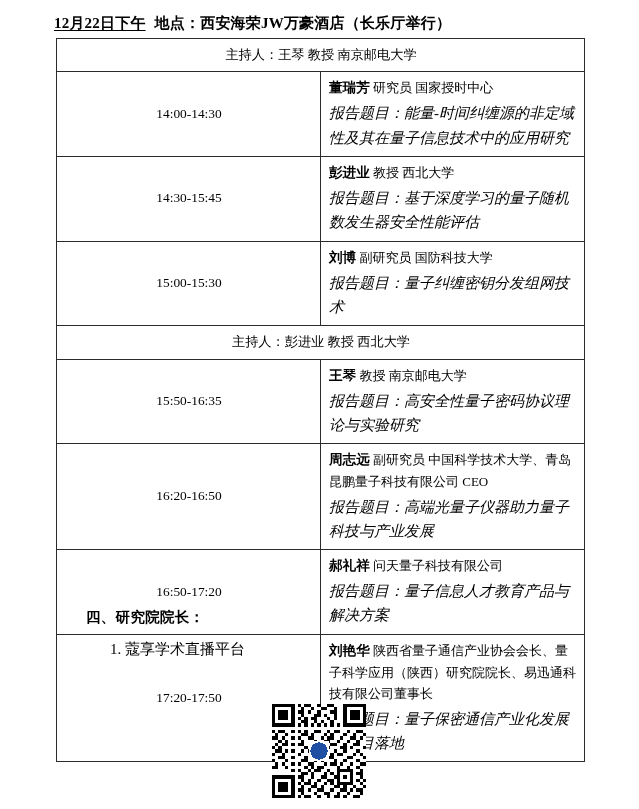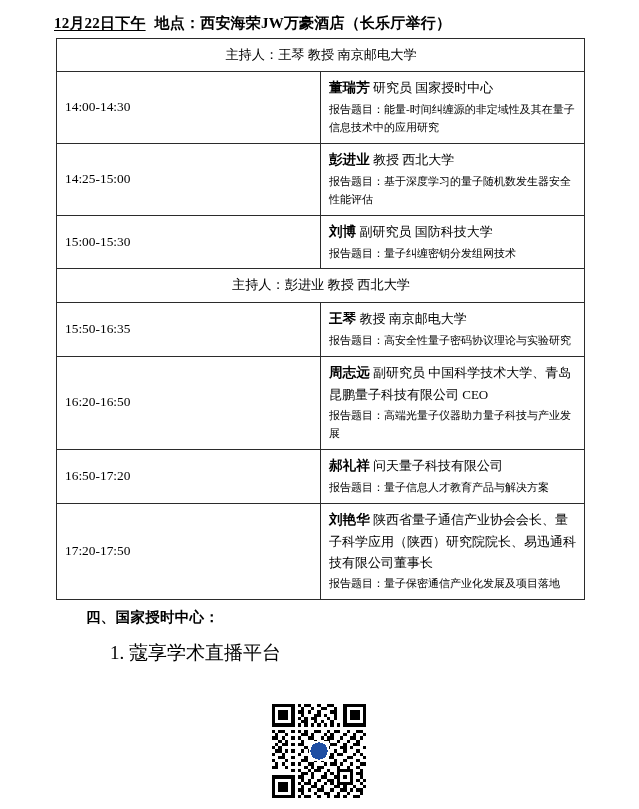--- a/index.html
+++ b/index.html
@@ -50,41 +50,42 @@
     font-size: 13.2px;
   }
   table.schedule td {
     border: 1px solid #2b2b2b;
     padding: 5px 7px 6px 8px;
     vertical-align: middle;
     line-height: 1.62;
   }
   td.timecell {
     width: 104px;
-    text-align: left;
+    text-align: center;
     padding-left: 9px;
     font-size: 13.4px;
     font-family: "Liberation Serif", serif;
   }
   td.chaircell {
     text-align: center;
     padding: 6px 7px;
   }
   .speaker-line {
     margin-bottom: 2px;
   }
   .spk-name {
     font-weight: bold;
     font-size: 13.6px;
   }
   .spk-meta {
     font-size: 13px;
   }
   .topic-line {
-    font-size: 11px;
+    font-size: 15px;
+    font-style: italic;
   }
   .chair-text {
     font-size: 13.2px;
   }
   .chair-name {
     font-size: 13.2px;
   }
   .tea {
     font-size: 13.4px;
   }
@@ -94,21 +95,21 @@
     left: 86px;
     top: 608px;
     font-size: 14.5px;
     font-weight: bold;
     letter-spacing: 0.3px;
   }
   .item-1 {
     position: absolute;
     left: 110px;
     top: 640px;
-    font-size: 19px;
+    font-size: 15px;
   }
   .link-para {
     position: absolute;
     left: 86px;
     top: 666px;
     width: 500px;
     font-size: 13.5px;
     line-height: 1.72;
   }
   .link-para .indent {
@@ -157,21 +158,21 @@
           <div class="speaker-line">
             <span class="spk-name">董瑞芳</span>&nbsp;<span class="spk-meta">研究员 国家授时中心</span>
           </div>
           <div class="topic-line">
             <span>报告题目：</span><span>能量-时间纠缠源的非定域性及其在量子信息技术中的应用研究</span>
           </div>
         </td>
       </tr>
 
       <tr>
-        <td class="timecell">14:25-15:00</td>
+        <td class="timecell">14:30-15:45</td>
         <td>
           <div class="speaker-line">
             <span class="spk-name">彭进业</span>&nbsp;<span class="spk-meta">教授 西北大学</span>
           </div>
           <div class="topic-line">
             <span>报告题目：</span><span>基于深度学习的量子随机数发生器安全性能评估</span>
           </div>
         </td>
       </tr>
 
@@ -237,21 +238,21 @@
             <span class="spk-name">刘艳华</span>&nbsp;<span class="spk-meta">陕西省量子通信产业协会会长、量子科学应用（陕西）研究院院长、易迅通科技有限公司董事长</span>
           </div>
           <div class="topic-line">
             <span>报告题目：</span><span>量子保密通信产业化发展及项目落地</span>
           </div>
         </td>
       </tr>
     </tbody>
   </table>
 
-  <div class="section-title">四、国家授时中心：</div>
+  <div class="section-title">四、研究院院长：</div>
   <div class="item-1">1. 蔻享学术直播平台</div>
 
 
   <div class="qr-wrap">
     <svg class="qr" viewBox="0 0 29 29" shape-rendering="crispEdges">
       <rect width="29" height="29" fill="#ffffff"></rect>
       <g fill="#000000">
 
         <rect x="0" y="0" width="7" height="1"></rect>
         <rect x="0" y="6" width="7" height="1"></rect>

